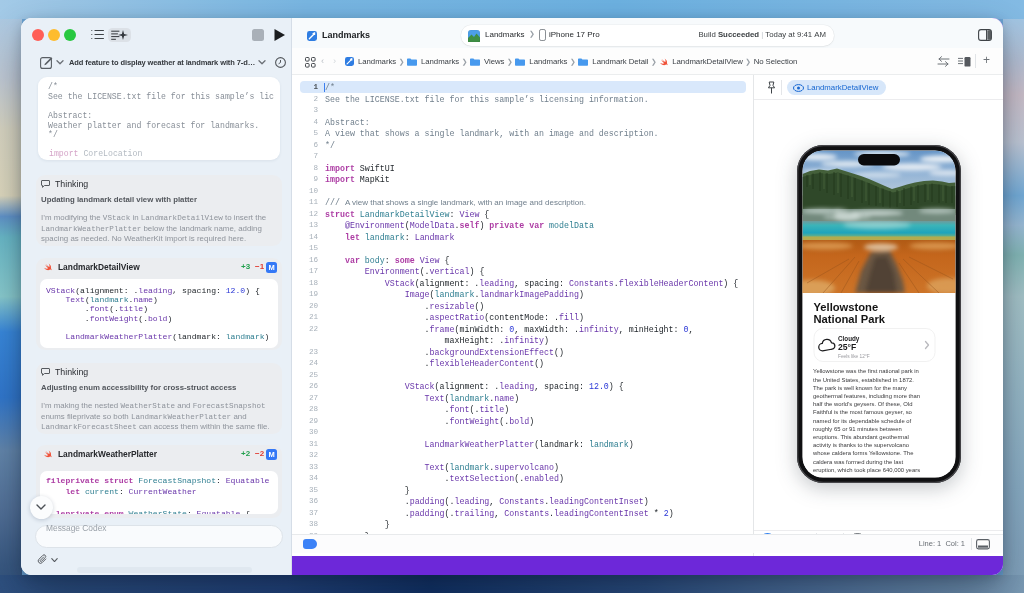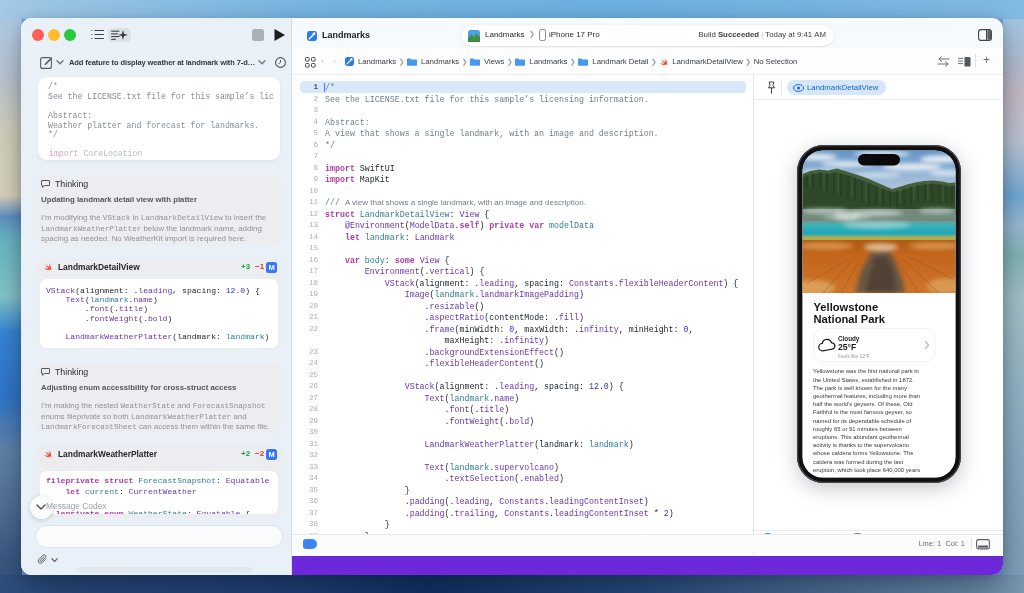--- a/index.html
+++ b/index.html
@@ -170,21 +170,21 @@
   <span class="sk">leprivate enum</span> <span class="st">WeatherState</span>: <span class="sp">Equatable</span> {</div>
       </div>
     </div>
 
     <div class="abs" style="left:8.5px; top:477.5px; width:23px; height:23px; background:#fbfcfd; border-radius:50%; box-shadow:0 1px 4px rgba(30,50,80,0.22);"></div>
     <svg class="abs" style="left:15px; top:486px;" width="10" height="6" viewBox="0 0 10 6">
         <path d="M1 1 L5 5 L9 1" fill="none" stroke="#4b5055" stroke-width="1.4" stroke-linecap="round" stroke-linejoin="round"></path>
       </svg>
 
     <div class="abs" style="left:14px; top:507px; width:248px; height:23px; background:rgba(255,255,255,0.72); border:0.8px solid #dde3e9; border-radius:11.5px;"></div>
-    <div class="abs" style="left:25px; top:483px; font-size:8.4px; color:#9aa1a9;">Message Codex</div>
+    <div class="abs" style="left:25px; top:505px; font-size:8.4px; color:#9aa1a9;">Message Codex</div>
     <div class="abs" style="left:56px; top:549px; width:175px; height:6px; background:rgba(170,185,200,0.14); border-radius:3px;"></div>
       <svg class="abs" style="left:16px; top:536px;" width="11" height="11" viewBox="0 0 11 11">
         <path d="M8.8 5 L5.2 8.6 A2.3 2.3 0 0 1 1.9 5.3 L5.9 1.3 A1.6 1.6 0 0 1 8.2 3.6 L4.4 7.4 A0.8 0.8 0 0 1 3.3 6.3 L6.6 3" fill="none" stroke="#55595e" stroke-width="0.95" stroke-linecap="round"></path>
       </svg>
     <svg class="abs" style="left:30px; top:539.5px;" width="7" height="4.5" viewBox="0 0 7 4.5">
         <path d="M0.8 0.7 L3.5 3.6 L6.2 0.7" fill="none" stroke="#55595e" stroke-width="1.1" stroke-linecap="round" stroke-linejoin="round"></path>
       </svg>
   </div>
   <div id="main">
     <div id="toolbar">

